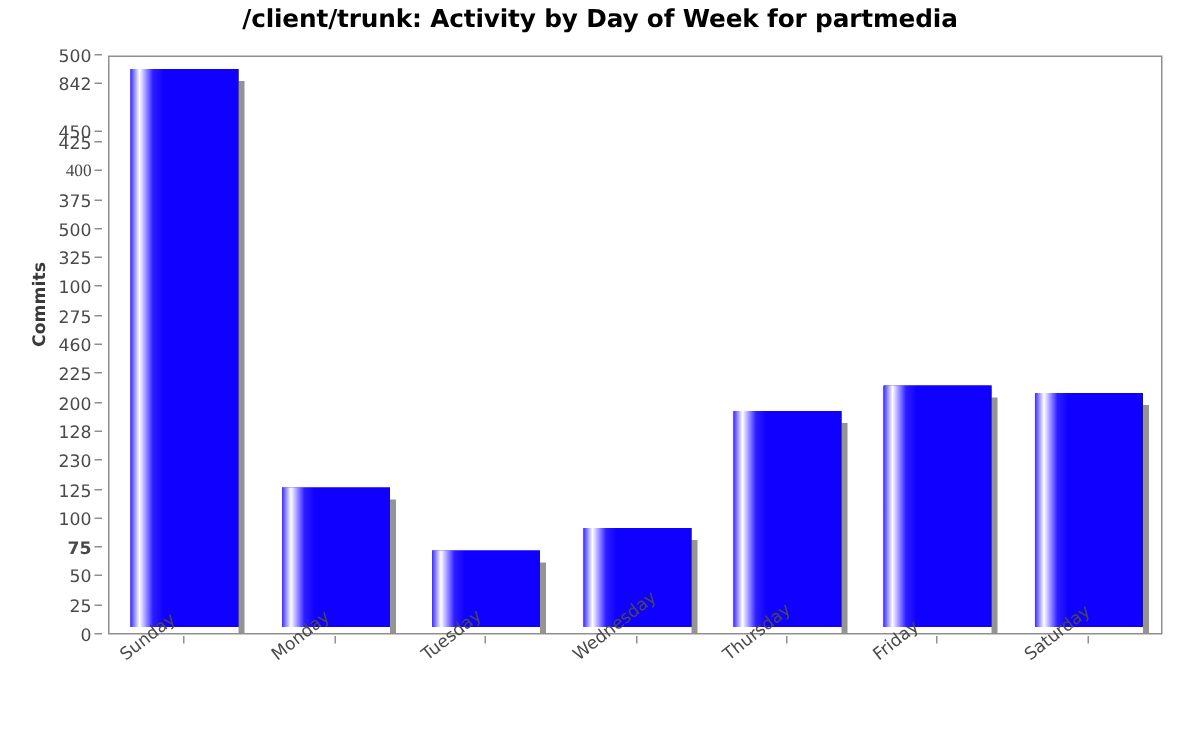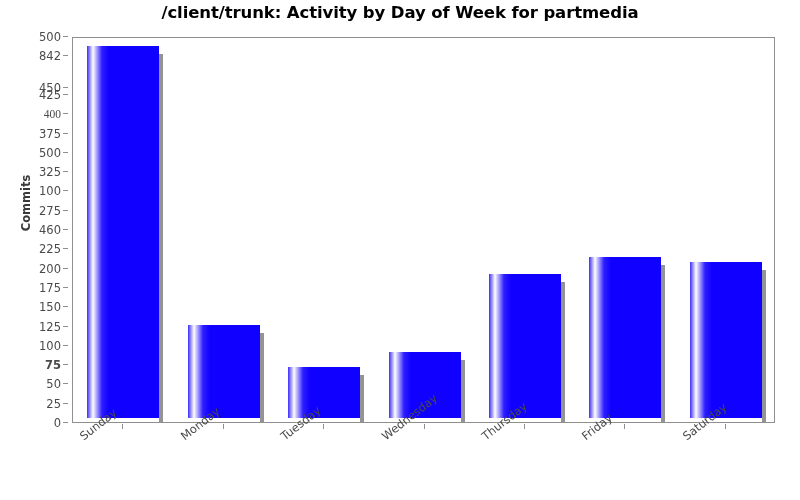--- a/index.html
+++ b/index.html
@@ -204,25 +204,25 @@
       </div>
       <div class="ytick-row" style="top: 249.3px;">
         <span class="ytick-text">225</span>
         <span class="ytick-mark"></span>
       </div>
       <div class="ytick-row" style="top: 268.6px;">
         <span class="ytick-text">200</span>
         <span class="ytick-mark"></span>
       </div>
       <div class="ytick-row" style="top: 287.9px;">
-        <span class="ytick-text">175</span>
+        <span class="ytick-text">128</span>
         <span class="ytick-mark"></span>
       </div>
       <div class="ytick-row" style="top: 307.2px;">
-        <span class="ytick-text">150</span>
+        <span class="ytick-text">230</span>
         <span class="ytick-mark"></span>
       </div>
       <div class="ytick-row" style="top: 326.5px;">
         <span class="ytick-text">125</span>
         <span class="ytick-mark"></span>
       </div>
       <div class="ytick-row" style="top: 345.8px;">
         <span class="ytick-text">100</span>
         <span class="ytick-mark"></span>
       </div>

